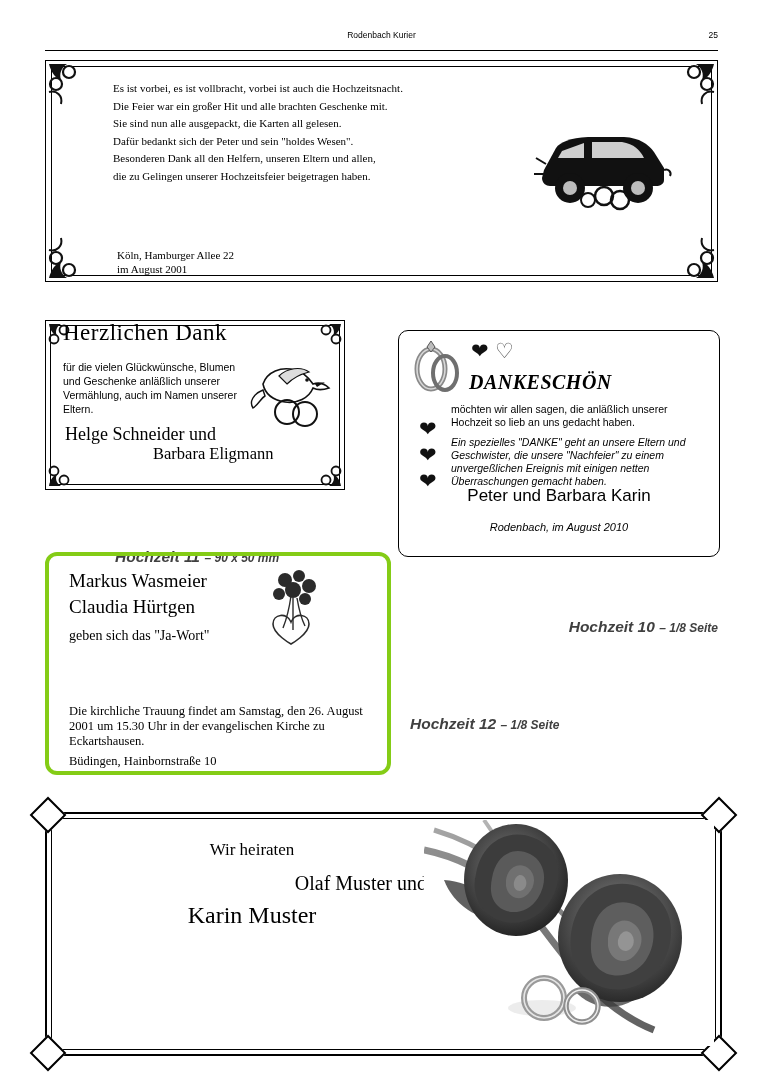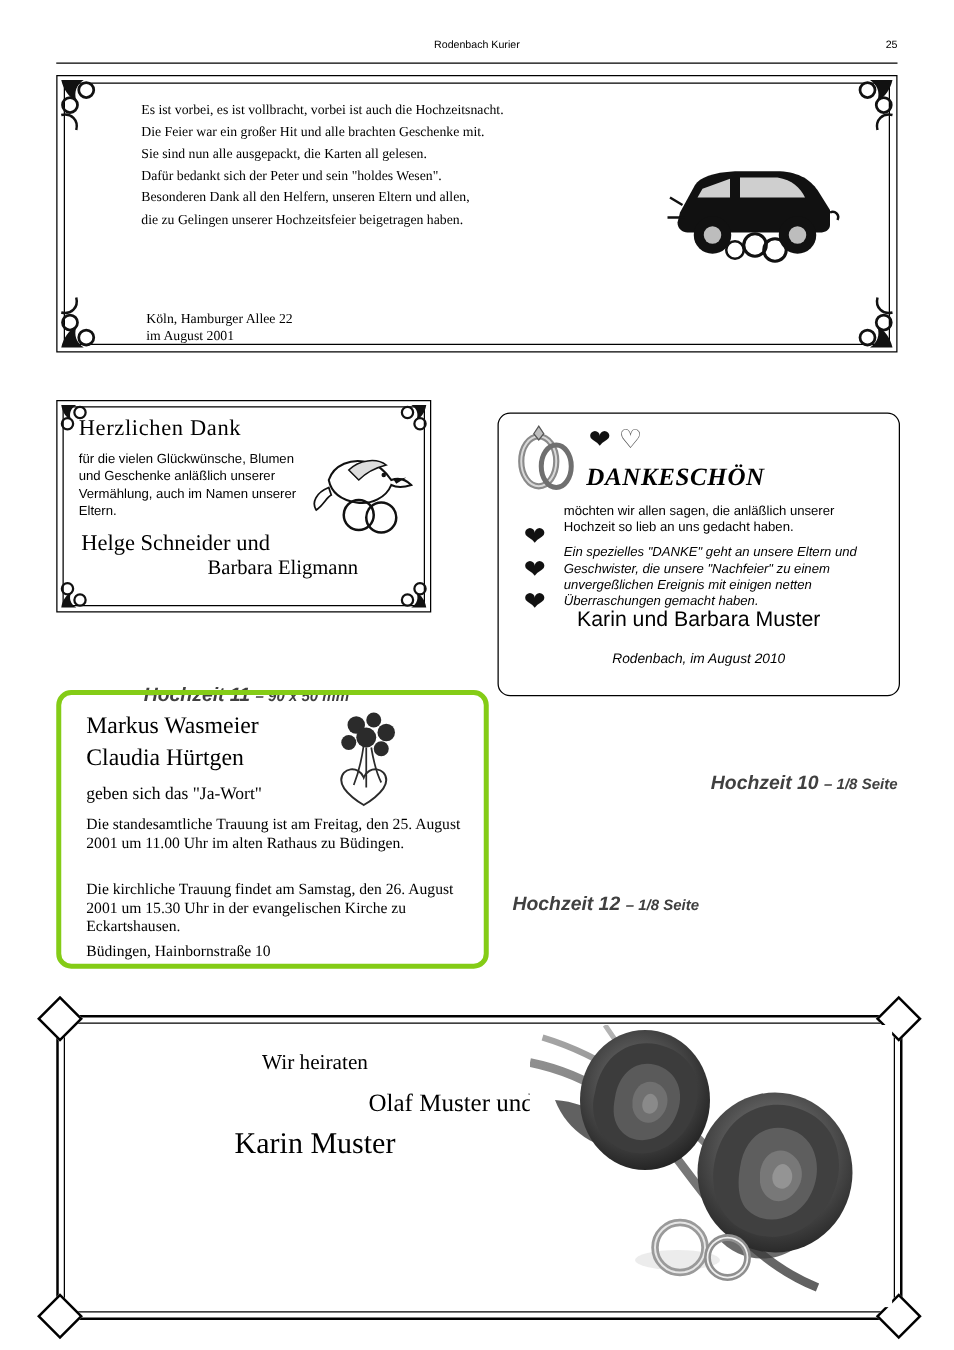--- a/index.html
+++ b/index.html
@@ -149,42 +149,42 @@
   }
   .ad2 .frame-inner {
     position: absolute;
     left: 5px; top: 5px; right: 5px; bottom: 5px;
     border: 0.8px solid #000;
   }
   .ad2 .corner { width: 32px; height: 32px; }
   .ad2-title {
     position: absolute;
     left: 18px;
-    top: 12px;
-    font-size: 18px;
+    top: 0;
+    font-size: 23px;
     letter-spacing: 0.5px;
   }
   .ad2-body {
     position: absolute;
     left: 18px;
     top: 40px;
     width: 175px;
     font-family: "Liberation Sans", sans-serif;
     font-size: 10.5px;
     line-height: 14px;
   }
   .ad2-n1 {
     position: absolute;
     left: 20px;
     top: 104px;
     font-size: 18px;
   }
   .ad2-n2 {
     position: absolute;
-    left: 121px;
+    left: 108px;
     top: 124px;
     font-size: 16.5px;
   }
   .ad2-place {
     position: absolute;
     left: 0;
     top: 148px;
     width: 300px;
     text-align: center;
     font-size: 11.5px;
@@ -526,34 +526,33 @@
     </div>
     <div class="heart" style="left:72px; top:10px;">❤</div>
     <div class="heart outline" style="left:96px; top:10px;">♡</div>
     <div class="heart" style="left:20px; top:88px;">❤</div>
     <div class="heart" style="left:20px; top:114px;">❤</div>
     <div class="heart" style="left:20px; top:140px;">❤</div>
 
     <div class="ad3-title">DANKESCHÖN</div>
     <div class="ad3-p1">möchten wir allen sagen, die anläßlich unserer Hochzeit so lieb an uns gedacht haben.</div>
     <div class="ad3-p2">Ein spezielles "DANKE" geht an unsere Eltern und Geschwister, die unsere "Nachfeier" zu einem unvergeßlichen Ereignis mit einigen netten Überraschungen gemacht haben.</div>
-    <div class="ad3-names">Karin und Barbara Muster</div>
+    <div class="ad3-names">Peter und Barbara Karin</div>
     <div class="ad3-place">Rodenbach, im August 2010</div>
   </div>
 
   <div class="caption cap3">
     <span class="big">Hochzeit 10</span>
     <span class="small">– 1/8 Seite</span>
   </div>
 
   <div class="ad4">
     <div class="ad4-n1">Markus Wasmeier</div>
     <div class="ad4-n2">Claudia Hürtgen</div>
     <div class="ad4-sub">geben sich das "Ja-Wort"</div>
-    <div class="ad4-p1">Die standesamtliche Trauung ist am Freitag, den 25. August 2001 um 11.00 Uhr im alten Rathaus zu Büdingen.</div>
     <div class="ad4-p2">Die kirchliche Trauung findet am Samstag, den 26. August 2001 um 15.30 Uhr in der evangelischen Kirche zu Eckartshausen.</div>
     <div class="ad4-place">Büdingen, Hainbornstraße 10</div>
 
     <div class="bouquet">
       <svg viewBox="0 0 75 80" width="75" height="80">
         <g fill="#2b2b2b">
           <circle cx="28" cy="14" r="7"></circle>
           <circle cx="42" cy="10" r="6"></circle>
           <circle cx="52" cy="20" r="7"></circle>
           <circle cx="36" cy="24" r="8"></circle>

